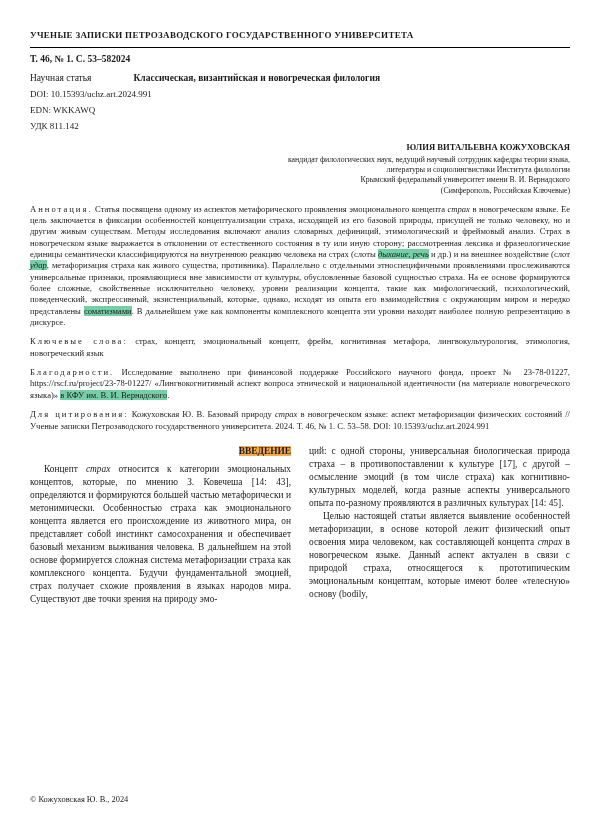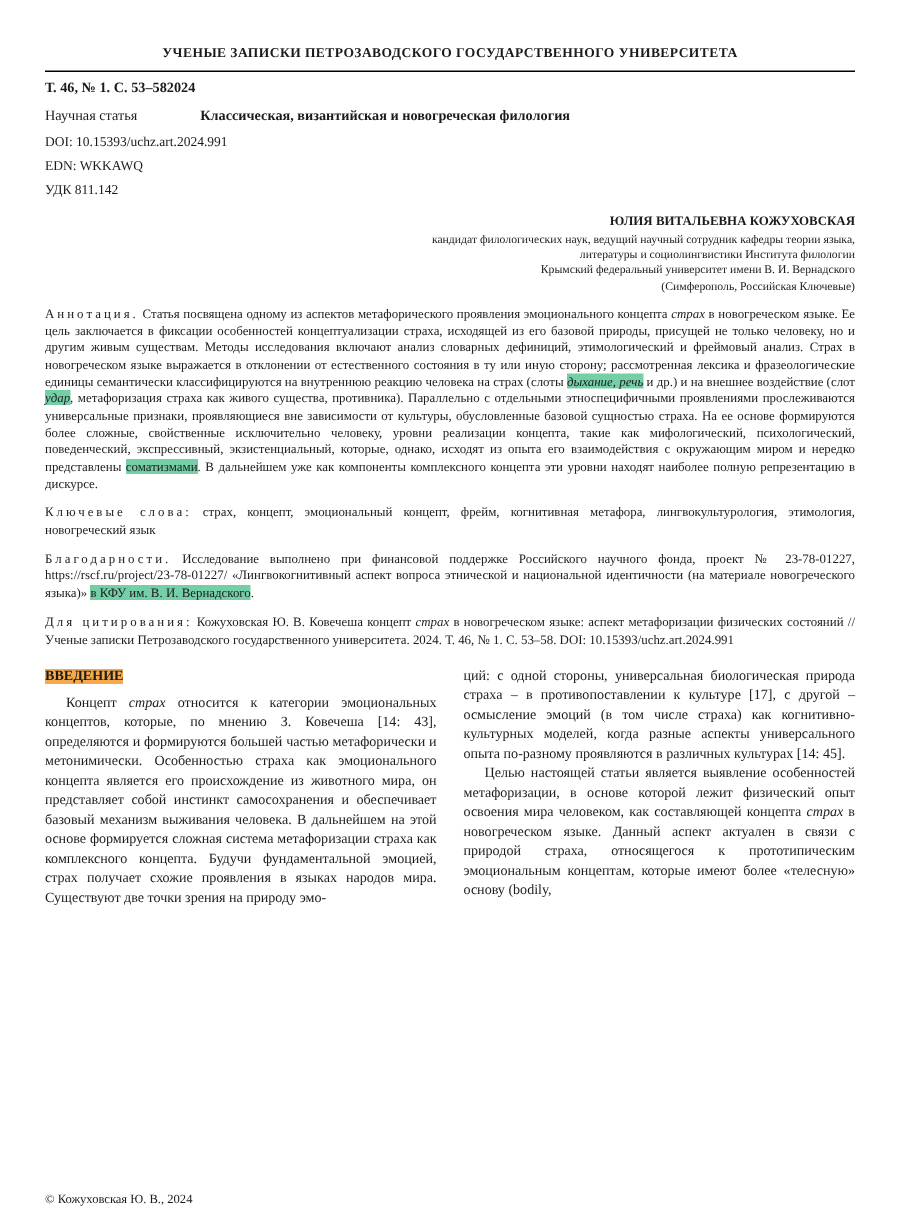--- a/index.html
+++ b/index.html
@@ -7,21 +7,21 @@
     --hl-orange:#f5a94b;
   }
   *{margin:0;padding:0;box-sizing:border-box;}
   html,body{background:#ffffff;}
   body{font-family:"Liberation Serif", serif; color:#1b1b1b;}
   .page{
     width:600px;height:820px;margin:0 auto;background:#fff;
     padding:30px 30px 16px 30px;display:flex;flex-direction:column;overflow:hidden;
   }
   
-  .journal-ru{text-align:center;font-weight:bold;font-size:9px;letter-spacing:.3px;}
+  .journal-ru{font-weight:bold;font-size:9px;letter-spacing:.3px;}
   .journal-en{text-align:center;font-weight:bold;font-size:8px;margin-top:3px;}
   .rule{border:none;border-top:1px solid #000;margin:7px 0 6px;}
   .vol-row{display:flex;justify-content:flex-start;font-weight:bold;font-size:9.5px;}
   .type-row{display:flex;font-size:9.5px;margin-top:9px;}
   .type-row .section{font-weight:bold;margin-left:42px;}
   .meta{font-size:9px;margin-top:6px;}
   
   .author{text-align:right;margin-top:11px;font-size:7.8px;line-height:1.3;}
   .author .name{font-weight:bold;font-size:8.6px;margin-bottom:2px;}
   .author .pos{max-width:300px;margin-left:auto;}
@@ -33,21 +33,21 @@
   
   .fm{font-size:8.6px;line-height:1.32;text-align:justify;margin-top:8px;}
   .fm .spaced{letter-spacing:2px;}
   .fm em{font-style:italic;}
   .hl-g{background:var(--hl-green);}
   .hl-o{background:var(--hl-orange);}
   .link{color:#1b1b1b;text-decoration:none;}
   
   .columns{display:flex;gap:18px;margin-top:13px;flex:1;align-items:flex-start;}
   .col{flex:1;font-size:9.4px;line-height:1.38;text-align:justify;}
-  .intro-heading{font-weight:bold;font-size:9.4px;margin-bottom:5px;text-align:left;}
+  .intro-heading{font-weight:bold;font-size:9.4px;margin-bottom:5px;text-align:right;}
   .col p{text-indent:14px;}
   .col p.noindent{text-indent:0;}
   .col em{font-style:italic;}
   
   .footer{font-size:8.4px;margin-top:auto;}
 </style>
 </head>
 <body>
 
 <div class="page">
@@ -75,21 +75,21 @@
     <div>(Симферополь, Российская Ключевые)</div>
   </section>
 
 
   <p class="fm"><span class="spaced">Аннотация.</span><span> Статья посвящена одному из аспектов метафорического проявления эмоционального концепта </span><em>страх</em><span> в новогреческом языке. Ее цель заключается в фиксации особенностей концептуализации страха, исходящей из его базовой природы, присущей не только человеку, но и другим живым существам. Методы исследования включают анализ словарных дефиниций, этимологический и фреймовый анализ. Страх в новогреческом языке выражается в отклонении от естественного состояния в ту или иную сторону; рассмотренная лексика и фразеологические единицы семантически классифицируются на внутреннюю реакцию человека на страх (слоты </span><em class="hl-g">дыхание, речь</em><span> и др.) и на внешнее воздействие (слот </span><em class="hl-g">удар</em><span>, метафоризация страха как живого существа, противника). Параллельно с отдельными этноспецифичными проявлениями прослеживаются универсальные признаки, проявляющиеся вне зависимости от культуры, обусловленные базовой сущностью страха. На ее основе формируются более сложные, свойственные исключительно человеку, уровни реализации концепта, такие как мифологический, психологический, поведенческий, экспрессивный, экзистенциальный, которые, однако, исходят из опыта его взаимодействия с окружающим миром и нередко представлены </span><span class="hl-g">соматизмами</span><span>. В дальнейшем уже как компоненты комплексного концепта эти уровни находят наиболее полную репрезентацию в дискурсе.</span></p>
 
   <p class="fm"><span class="spaced">Ключевые слова:</span><span> страх, концепт, эмоциональный концепт, фрейм, когнитивная метафора, лингвокультурология, этимология, новогреческий язык</span></p>
 
   <p class="fm"><span class="spaced">Благодарности.</span><span> Исследование выполнено при финансовой поддержке Российского научного фонда, проект № 23-78-01227, </span><span class="link">https://rscf.ru/project/23-78-01227/</span><span> «Лингвокогнитивный аспект вопроса этнической и национальной идентичности (на материале новогреческого языка)» </span><span class="hl-g">в КФУ им. В. И. Вернадского</span><span>.</span></p>
 
-  <p class="fm"><span class="spaced">Для цитирования:</span><span> Кожуховская Ю. В. Ковечеша концепт </span><em>страх</em><span> в новогреческом языке: аспект метафоризации физических состояний // Ученые записки Петрозаводского государственного университета. 2024. Т. 46, № 1. С. 53–58. DOI: 10.15393/uchz.art.2024.991</span></p>
+  <p class="fm"><span class="spaced">Для цитирования:</span><span> Кожуховская Ю. В. Базовый природу </span><em>страх</em><span> в новогреческом языке: аспект метафоризации физических состояний // Ученые записки Петрозаводского государственного университета. 2024. Т. 46, № 1. С. 53–58. DOI: 10.15393/uchz.art.2024.991</span></p>
 
   <div class="columns">
     <div class="col">
       <div class="intro-heading"><span class="hl-o">ВВЕДЕНИЕ</span></div>
       <p><span>Концепт </span><em>страх</em><span> относится к категории эмоциональных концептов, которые, по мнению З. Ковечеша [14: 43], определяются и формируются большей частью метафорически и метонимически. Особенностью страха как эмоционального концепта является его происхождение из животного мира, он представляет собой инстинкт самосохранения и обеспечивает базовый механизм выживания человека. В дальнейшем на этой основе формируется сложная система метафоризации страха как комплексного концепта. Будучи фундаментальной эмоцией, страх получает схожие проявления в языках народов мира. Существуют две точки зрения на природу эмо-</span></p>
     </div>
     <div class="col">
       <p class="noindent">ций: с одной стороны, универсальная биологическая природа страха – в противопоставлении к культуре [17], с другой – осмысление эмоций (в том числе страха) как когнитивно-культурных моделей, когда разные аспекты универсального опыта по-разному проявляются в различных культурах [14: 45].</p>
       <p><span>Целью настоящей статьи является выявление особенностей метафоризации, в основе которой лежит физический опыт освоения мира человеком, как составляющей концепта </span><em>страх</em><span> в новогреческом языке. Данный аспект актуален в связи с природой страха, относящегося к прототипическим эмоциональным концептам, которые имеют более «телесную» основу (bodily,</span></p>
     </div>

